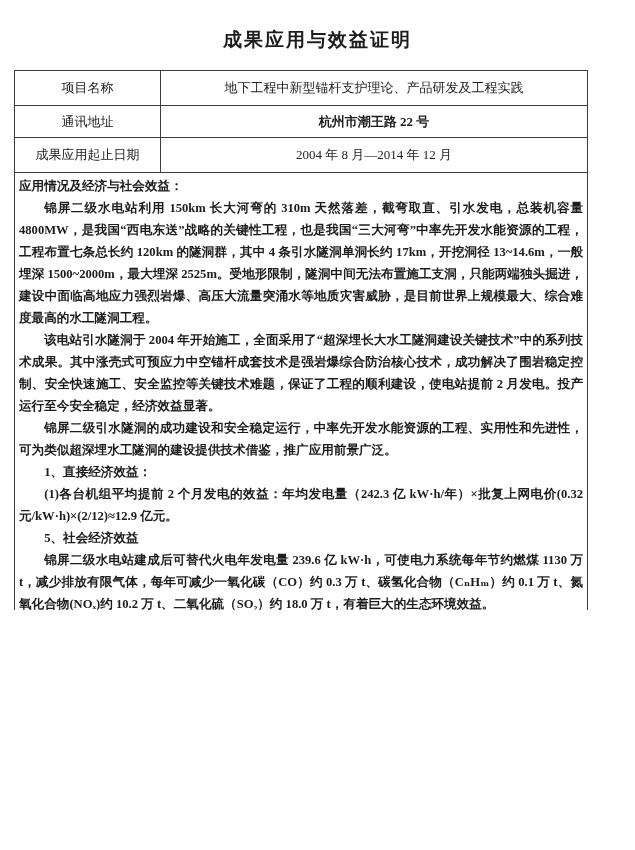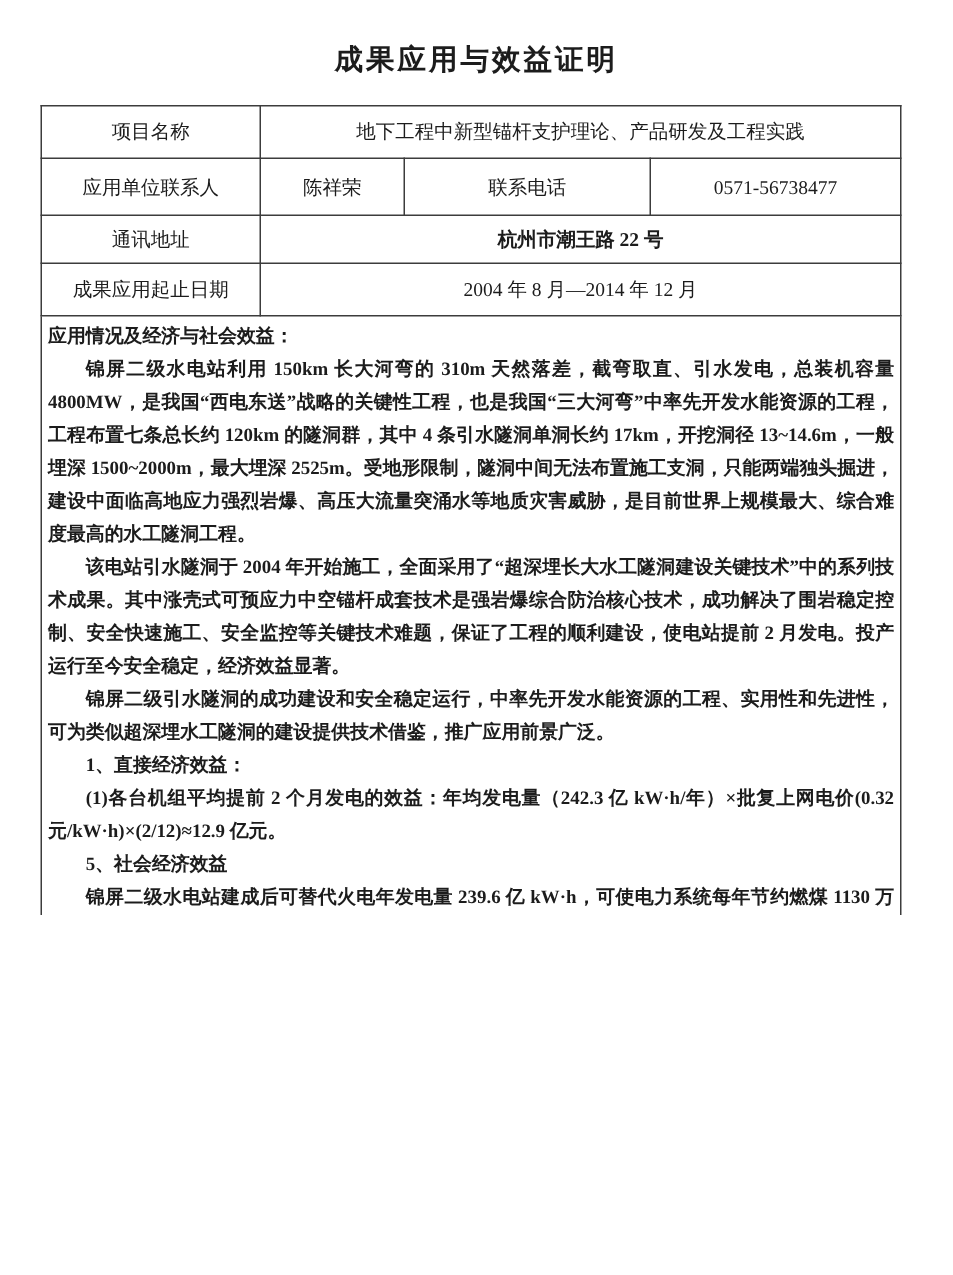--- a/index.html
+++ b/index.html
@@ -7,21 +7,21 @@
     width:635px;height:850px;background:#ffffff;
     font-family:"Liberation Serif","DejaVu Serif",serif;
     color:#1c1c1c;
   }
   .page{position:relative;width:635px;height:610px;overflow:hidden;background:#ffffff;}
   .doc-title{
     margin:0;padding-top:27px;text-align:center;
     font-size:19px;font-weight:bold;letter-spacing:2px;
   }
   table.info-table{
-    position:absolute;left:27px;top:70px;width:573px;
+    position:absolute;left:14px;top:70px;width:573px;
     border-collapse:collapse;table-layout:fixed;border-radius:14px;
   }
   table.info-table td{
     border:1px solid #3c3c3c;font-size:13px;text-align:center;
     vertical-align:middle;padding:2px 4px;overflow:hidden;
   }
   td.bold-val{font-weight:bold;}
   td.body-cell{text-align:left;vertical-align:top;padding:4px 9px 8px 8px;}
   .cell-body{
     position:relative;height:552px;
@@ -52,26 +52,20 @@
     <colgroup>
       <col style="width:146px">
         <col style="width:96px">
         <col style="width:164px">
         <col style="width:167px">
     </colgroup>
     <tbody>
         <tr style="height:35px">
       <td>项目名称</td>
       <td colspan="3">地下工程中新型锚杆支护理论、产品研发及工程实践</td>
-    </tr>
-    <tr style="height:38px">
-      <td>应用单位联系人</td>
-      <td>陈祥荣</td>
-      <td>联系电话</td>
-      <td>0571-56738477</td>
     </tr>
     <tr style="height:32px">
       <td>通讯地址</td>
       <td colspan="3" class="bold-val">杭州市潮王路 22 号</td>
     </tr>
     <tr style="height:35px">
       <td>成果应用起止日期</td>
       <td colspan="3">2004 年 8 月—2014 年 12 月</td>
     </tr>
     <tr>

